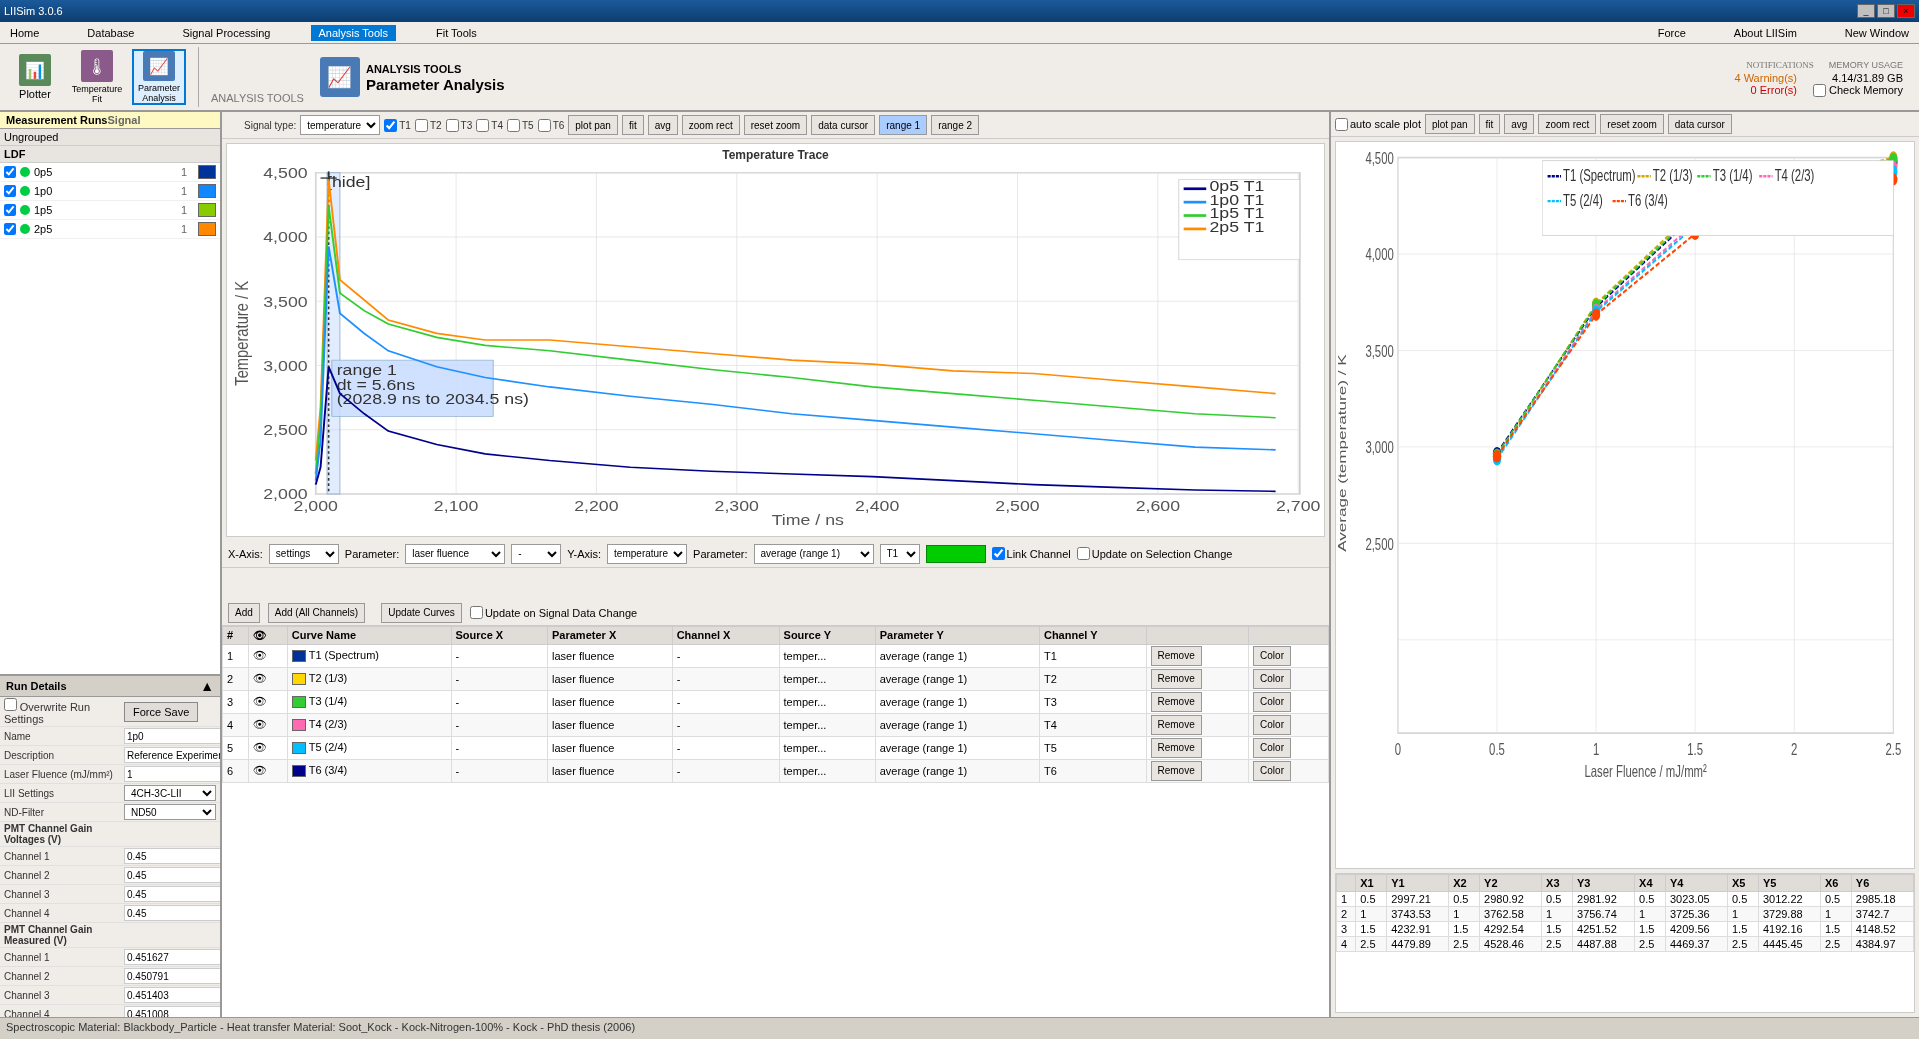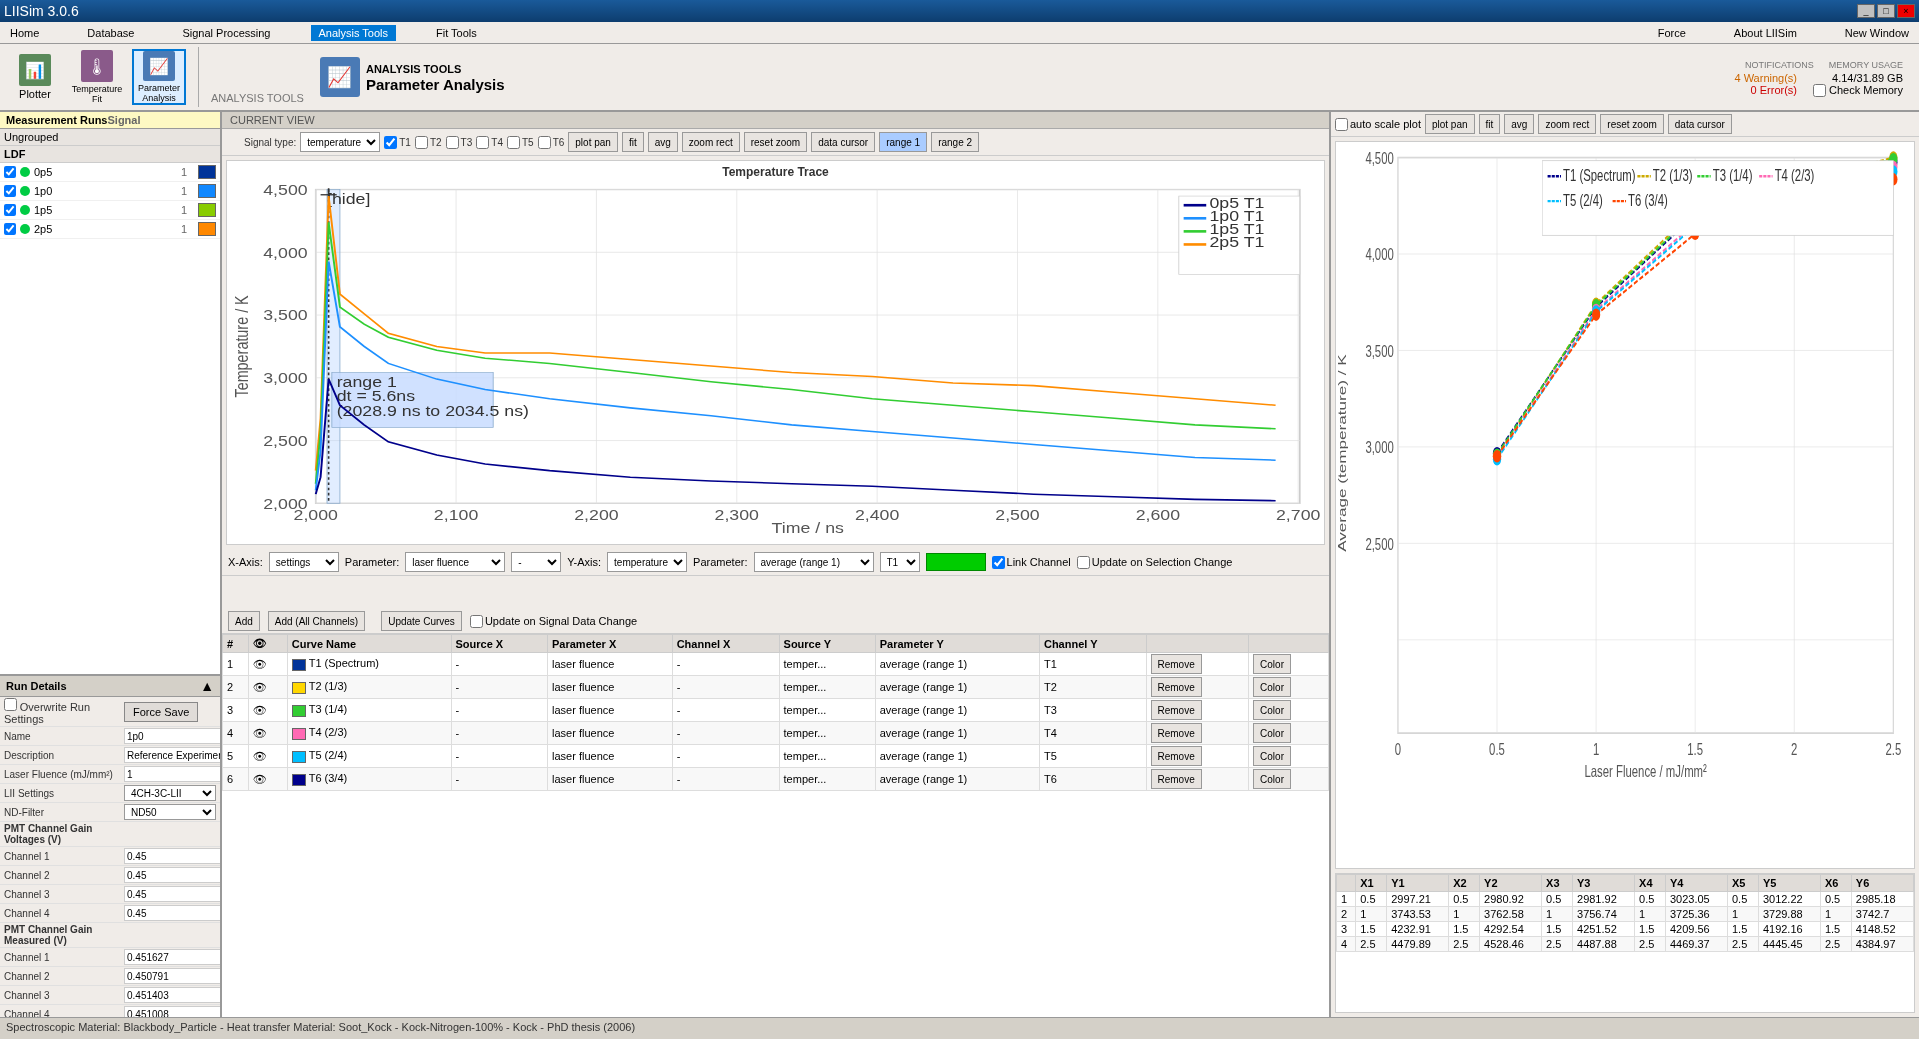--- a/index.html
+++ b/index.html
@@ -7,21 +7,21 @@
     
     
     .title-bar {
       height: 22px;
       background: linear-gradient(to bottom, #1a5a9a, #0d3d6e);
       display: flex;
       align-items: center;
       padding: 0 4px;
       color: white;
     }
-    .title-bar-text { font-size: 14px; color: white; flex: 1; }
+    .title-bar-text { font-size: 11px; color: white; flex: 1; }
     .title-bar-buttons { display: flex; gap: 2px; }
     .title-bar-btn {
       width: 18px; height: 14px;
       background: #c0c0c0;
       border: 1px solid #666;
       font-size: 9px;
       cursor: pointer;
       display: flex; align-items: center; justify-content: center;
     }
     
@@ -395,21 +395,21 @@
     <div style="font-size:13px; font-weight:bold;">
       <span>ANALYSIS TOOLS</span><br>
       <span style="font-size:15px;">Parameter Analysis</span>
     </div>
   </div>
 
   <div style="flex:1;"></div>
 
   <div style="display:flex; flex-direction:column; align-items:flex-end; font-size:10px; gap:2px; margin-right:8px;">
     <div>
-      <span style="color:#777; margin-right:12px; text-transform:uppercase; font-size:9px;">NOTIFICATIONS</span>
+      <span style="color:#777; margin-right:12px; text-transform:uppercase; font-size:9px;font-family:Liberation Serif, serif;">NOTIFICATIONS</span>
       <span style="color:#777; text-transform:uppercase; font-size:9px;">MEMORY USAGE</span>
     </div>
     <div style="display:flex; gap:16px; align-items:center;">
       <div style="text-align:right;">
         <div style="color:#cc6600;">4 Warning(s)</div>
         <div style="color:#cc0000;">0 Error(s)</div>
       </div>
       <div style="text-align:right;">
         <div>4.14/31.89 GB</div>
         <div style="display:flex; align-items:center; gap:3px; justify-content:flex-end;">
@@ -541,23 +541,20 @@
             <div class="details-row">
               <div class="details-label">Channel 4</div>
       <input class="details-value" type="text" value="0.451008" style="">
             </div>
           </div>
       </div>
     </div>
   </div>
 
   <div class="center-panel">
-    <div class="current-view-header">
-      <span>CURRENT VIEW</span>
-    </div>
 
     <div class="signal-toolbar">
       <label>Signal type:</label>
       <select class="signal-select">
         <option>temperature</option>
         <option>raw</option>
         <option>abscoeff</option>
       </select>
 
       <label class="channel-checkbox"><input type="checkbox" checked="" style=""> T1</label>

